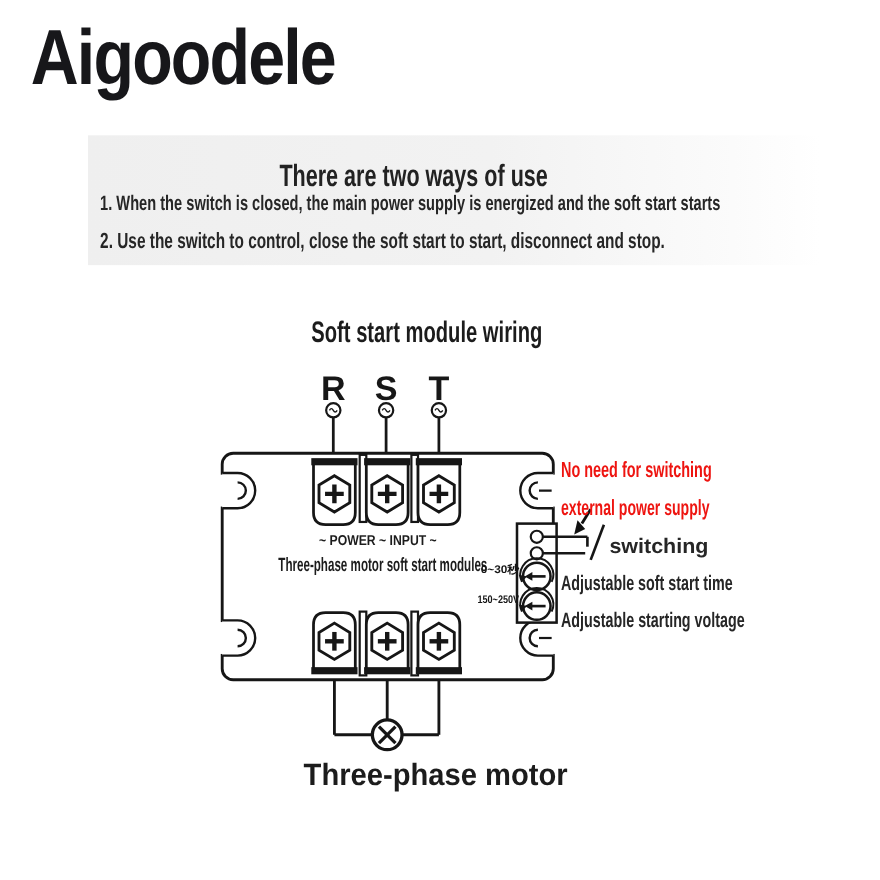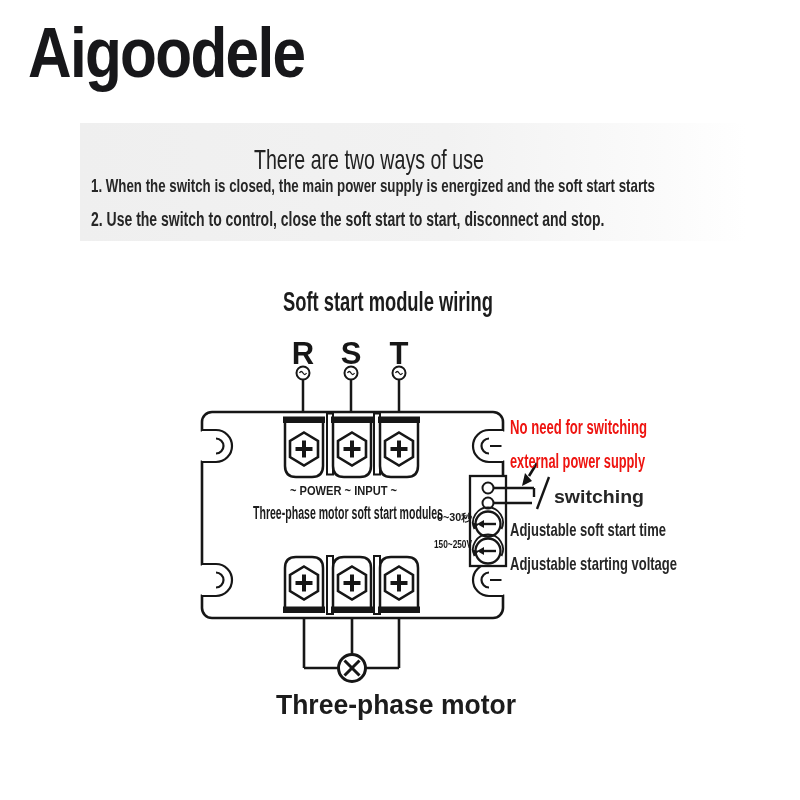--- a/index.html
+++ b/index.html
@@ -13,21 +13,21 @@
     left:28px;top:12px;font-size:71px;font-weight:700;color:#17171a;
     letter-spacing:-2px;transform:scaleX(0.85);transform-origin:left top;
     white-space:nowrap;
   }
   
   #instr{
     left:80px;top:123px;width:666px;height:118px;
     background:linear-gradient(90deg,#efefef 0%,#f2f2f2 55%,#fbfbfb 88%,#ffffff 100%);
   }
   .cond{display:inline-block;transform:scaleX(0.70);transform-origin:left top;white-space:nowrap;}
-  #instr-title{left:174px;top:21px;font-size:28px;font-weight:400;color:#222;}
+  #instr-title{left:174px;top:21px;font-size:28px;font-weight:700;color:#222;}
   #instr-item1{left:11px;top:52px;font-size:19px;font-weight:700;color:#262626;}
   #instr-item2{left:11px;top:85px;font-size:20px;font-weight:700;color:#262626;}
   
   #diagram{left:0;top:278px;width:800px;height:460px;}
   svg text{font-family:"Liberation Sans",sans-serif;}
 </style>
 </head>
 <body>
 
 <div class="abs" id="logo">Aigoodele</div>

